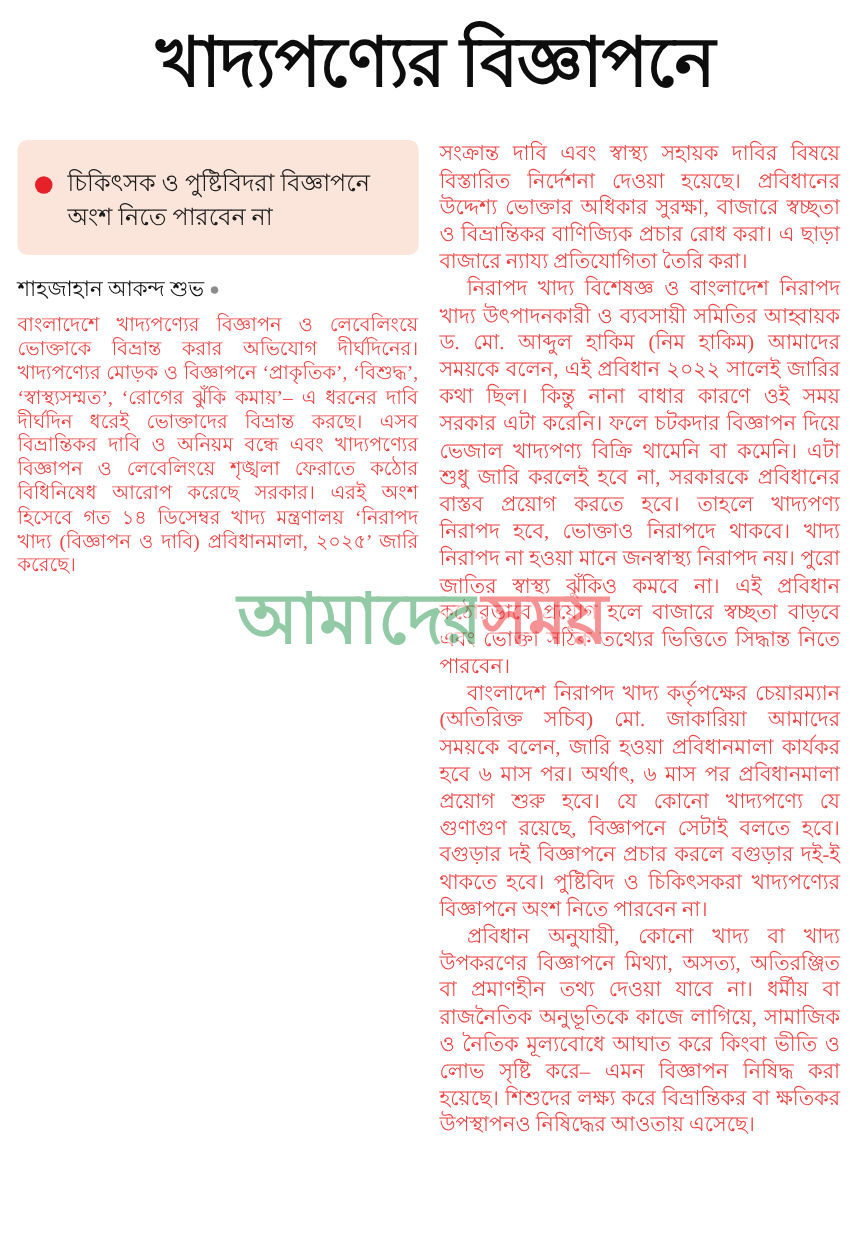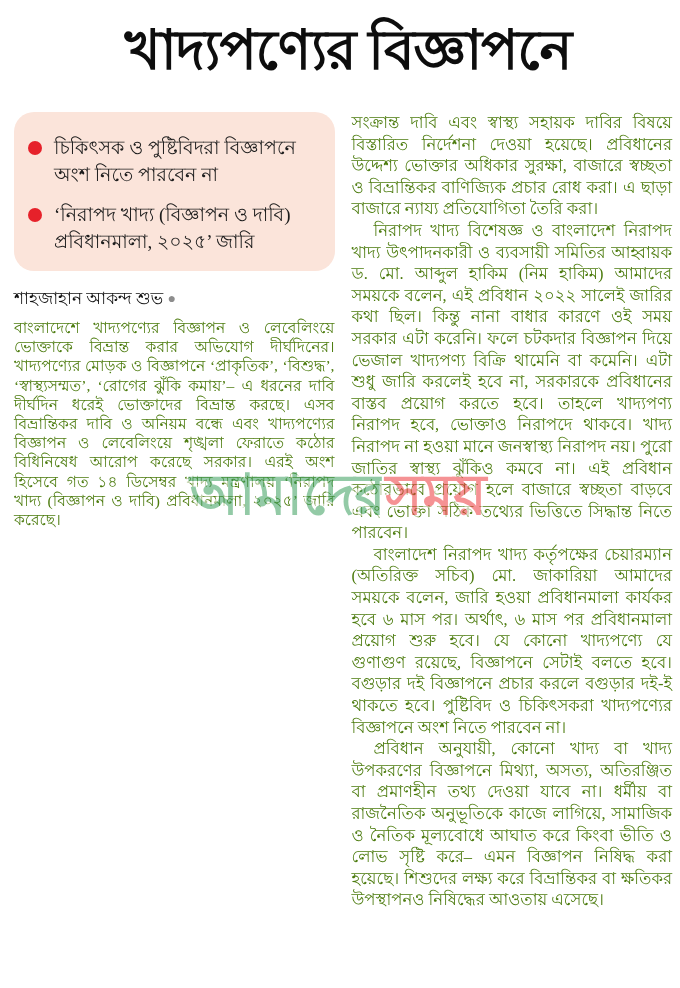--- a/index.html
+++ b/index.html
@@ -34,21 +34,21 @@
     display: flex;
     gap: 17px;
     padding: 18px 8px 0 14px;
     align-items: flex-start;
   }
   .col { flex: 1 1 0; min-width: 0; }
 
   
   .highlight-box {
     background: #fbe4da;
-    border-radius: 20px;
+    border-radius: 8px;
     padding: 22px 13px 16px 14px;
     margin-bottom: 13px;
   }
   .hb-item {
     display: flex;
     gap: 12px;
     font-size: 19px;
     line-height: 27px;
     margin-bottom: 13px;
     color: #1c1c1c;
@@ -73,21 +73,21 @@
   .byline-dot {
     color: #8d8d8d;
     font-size: 14px;
     vertical-align: 1px;
   }
 
   
   .para {
     margin: 0;
     text-align: justify;
-    color: #4d7c0f;
+    color: #ef4444;
   }
   .col-left .para  { font-size: 15.5px; line-height: 19.2px; }
   .col-right .para { font-size: 16.5px; line-height: 21.6px; }
   .para.indent { text-indent: 22px; }
 
   
   .watermark {
     position: absolute;
     left: 190px;
     top: 452px;
@@ -114,24 +114,20 @@
 
   <div class="columns">
 
     <div class="col col-left">
 
       <div class="highlight-box">
         <div class="hb-item">
           <span class="hb-bullet"></span>
           <span>চিকিৎসক ও পুষ্টিবিদরা বিজ্ঞাপনে অংশ নিতে পারবেন না</span>
         </div>
-        <div class="hb-item">
-          <span class="hb-bullet"></span>
-          <span>‘নিরাপদ খাদ্য (বিজ্ঞাপন ও দাবি) প্রবিধানমালা, ২০২৫’ জারি</span>
-        </div>
       </div>
 
       <div class="byline">
         <span>শাহজাহান আকন্দ শুভ</span>
         <span class="byline-dot">●</span>
       </div>
 
       <p class="para">বাংলাদেশে খাদ্যপণ্যের বিজ্ঞাপন ও লেবেলিংয়ে ভোক্তাকে বিভ্রান্ত করার অভিযোগ দীর্ঘদিনের। খাদ্যপণ্যের মোড়ক ও বিজ্ঞাপনে ‘প্রাকৃতিক’, ‘বিশুদ্ধ’, ‘স্বাস্থ্যসম্মত’, ‘রোগের ঝুঁকি কমায়’– এ ধরনের দাবি দীর্ঘদিন ধরেই ভোক্তাদের বিভ্রান্ত করছে। এসব বিভ্রান্তিকর দাবি ও অনিয়ম বন্ধে এবং খাদ্যপণ্যের বিজ্ঞাপন ও লেবেলিংয়ে শৃঙ্খলা ফেরাতে কঠোর বিধিনিষেধ আরোপ করেছে সরকার। এরই অংশ হিসেবে গত ১৪ ডিসেম্বর খাদ্য মন্ত্রণালয় ‘নিরাপদ খাদ্য (বিজ্ঞাপন ও দাবি) প্রবিধানমালা, ২০২৫’ জারি করেছে।</p>
 
     </div>

